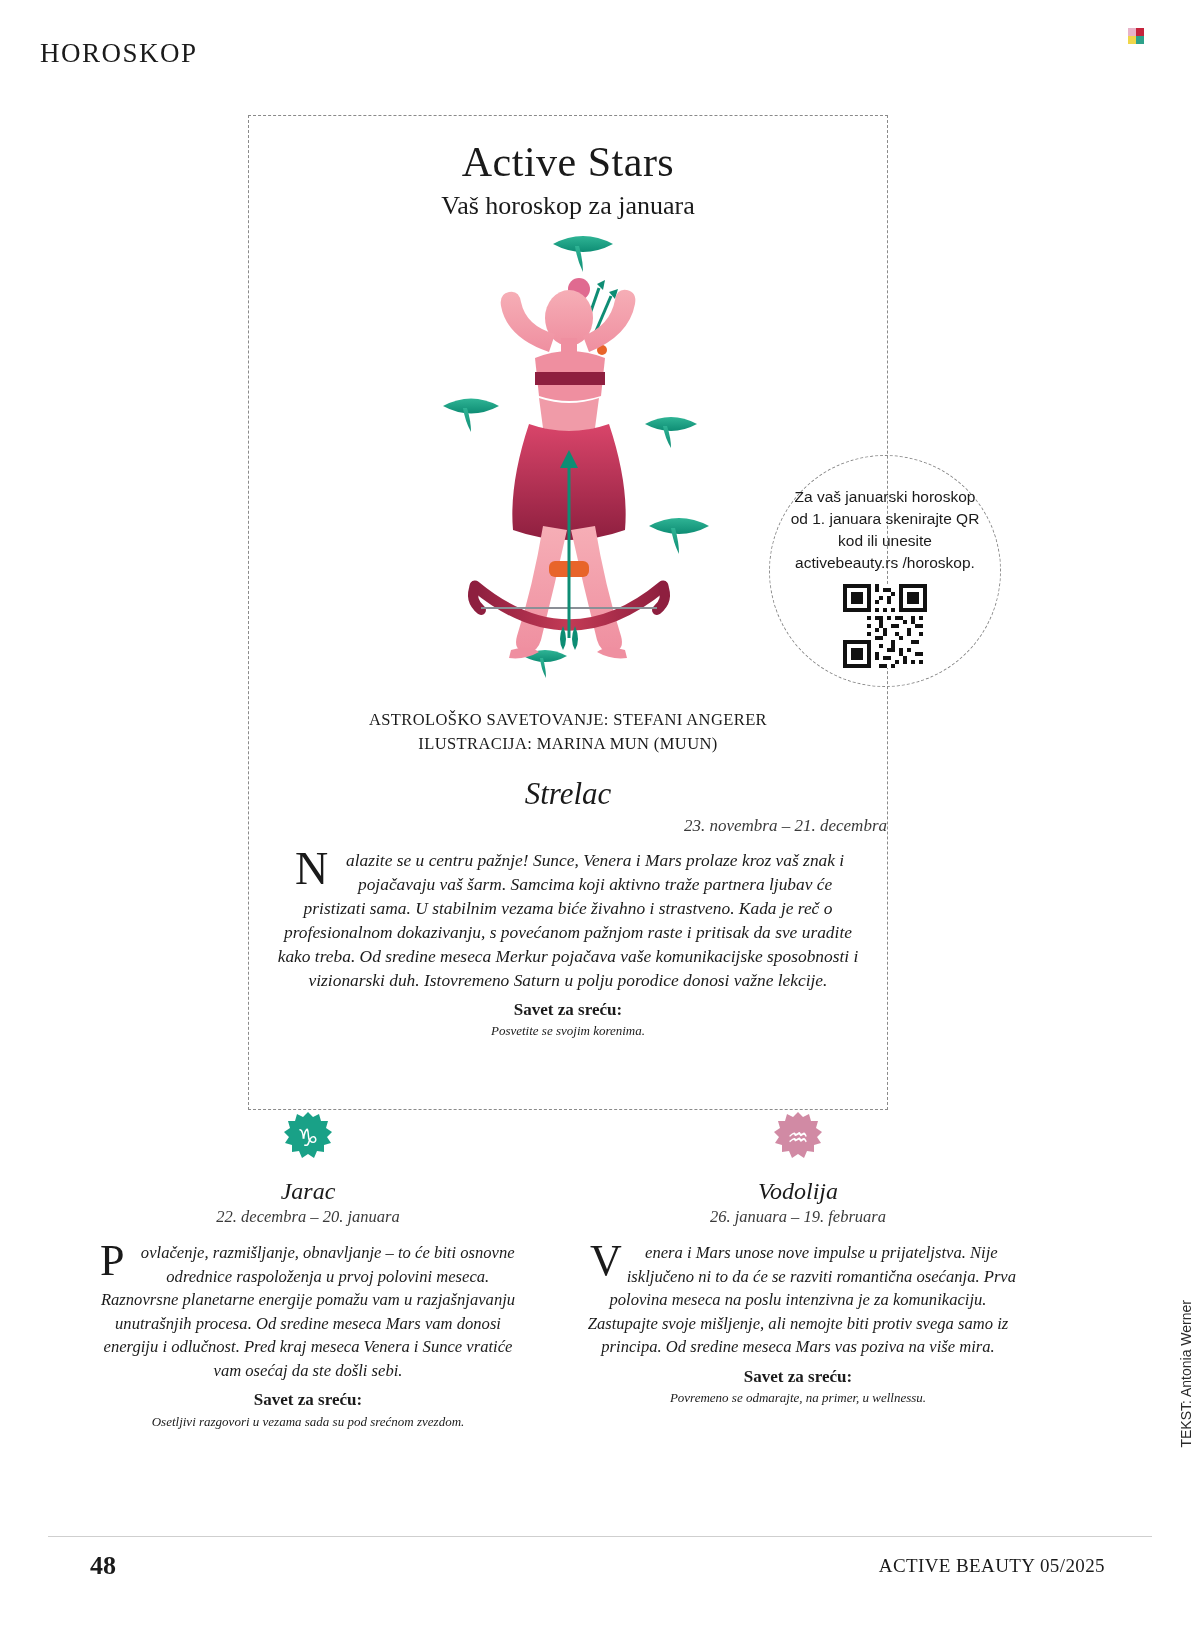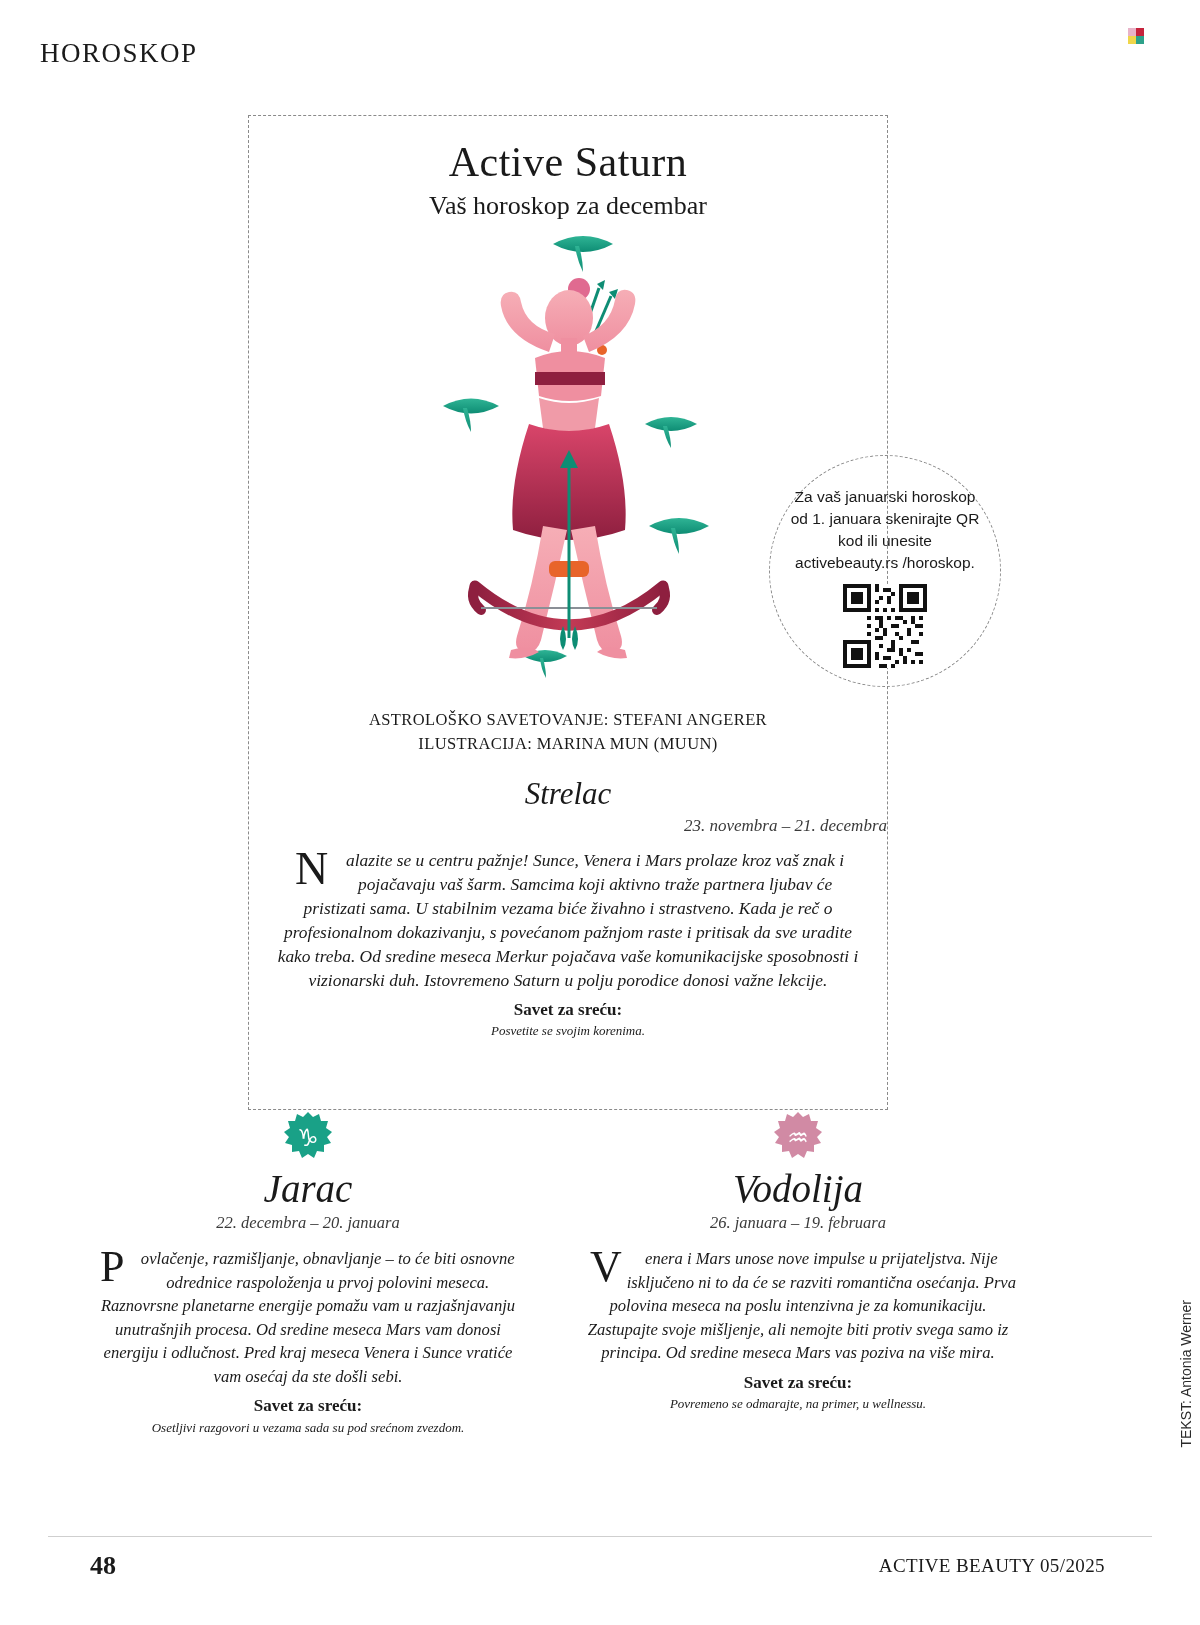--- a/index.html
+++ b/index.html
@@ -194,22 +194,23 @@
   .col-right { left: 568px; }
 
   .badge {
     margin: 0 auto;
     width: 56px;
     height: 56px;
     position: relative;
   }
   .sign-name {
     text-align: center;
-    font-size: 39px;
-    font-style: italic;
+    font-size: 24px;
+    font-style: italic;
+    margin-top: 12px;
   }
   .sign-dates {
     text-align: center;
     font-size: 16.5px;
     font-style: italic;
     color: #3a3a3a;
     margin-top: 2px;
   }
   .col-body {
     margin-top: 14px;
@@ -275,22 +276,22 @@
 
   <div class="corner-mark">
     <i class="cm1"></i>
       <i class="cm2"></i>
       <i class="cm3"></i>
       <i class="cm4"></i>
   </div>
 
   <div class="dashed-box">
 
-    <div class="title-main">Active Saturn</div>
-    <div class="title-sub">Vaš horoskop za decembar</div>
+    <div class="title-main">Active Stars</div>
+    <div class="title-sub">Vaš horoskop za januara</div>
 
     <div class="illustration">
       <svg viewBox="0 0 330 480" width="330" height="480" xmlns="http://www.w3.org/2000/svg">
         <defs>
           <linearGradient id="skinG" x1="0" y1="0" x2="0" y2="1">
             <stop offset="0%" stop-color="#f6aeb6"></stop>
             <stop offset="100%" stop-color="#ef8fa0"></stop>
           </linearGradient>
           <linearGradient id="dressG" x1="0" y1="0" x2="0" y2="1">
             <stop offset="0%" stop-color="#d9456a"></stop>

